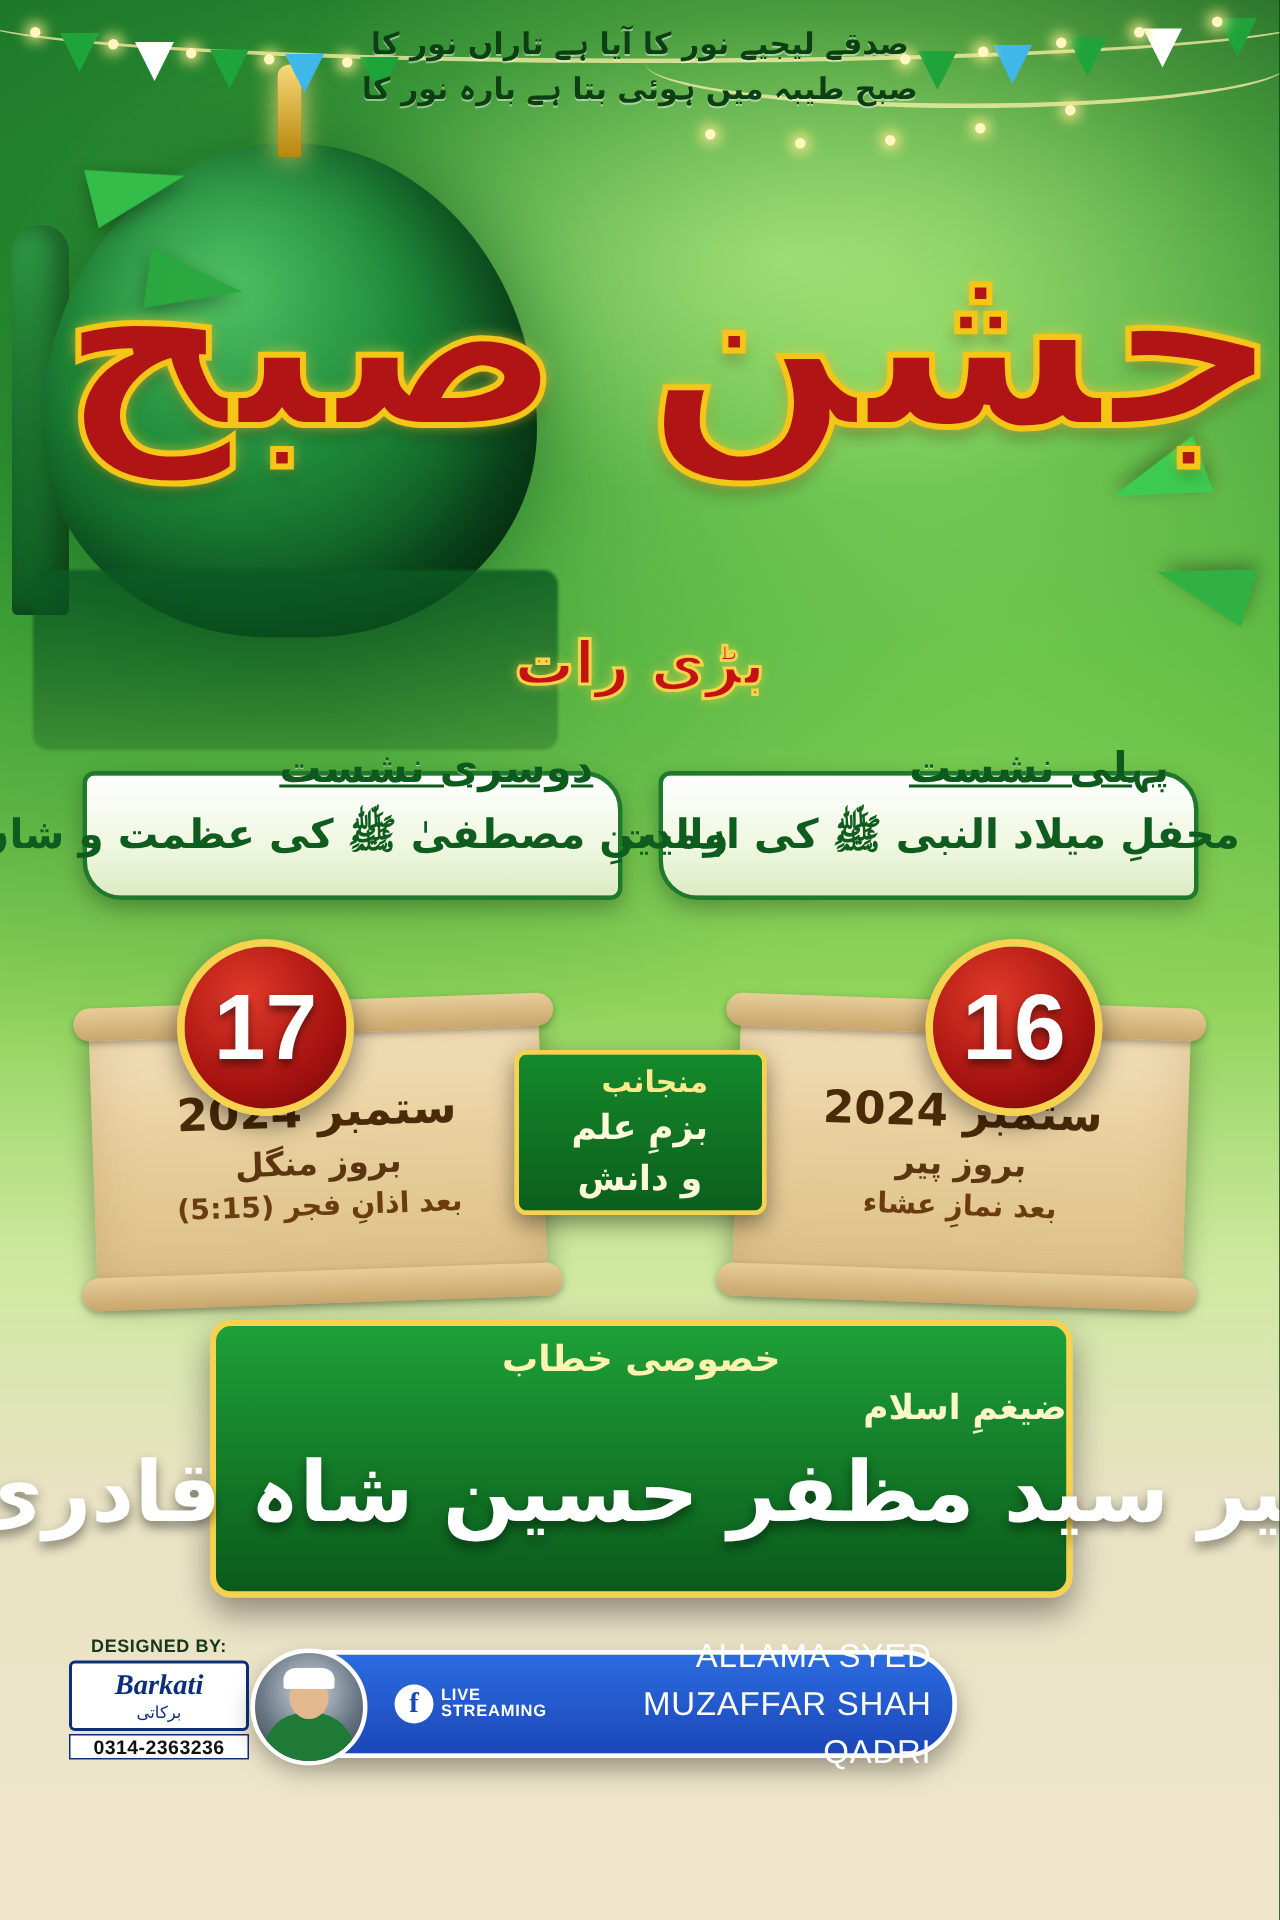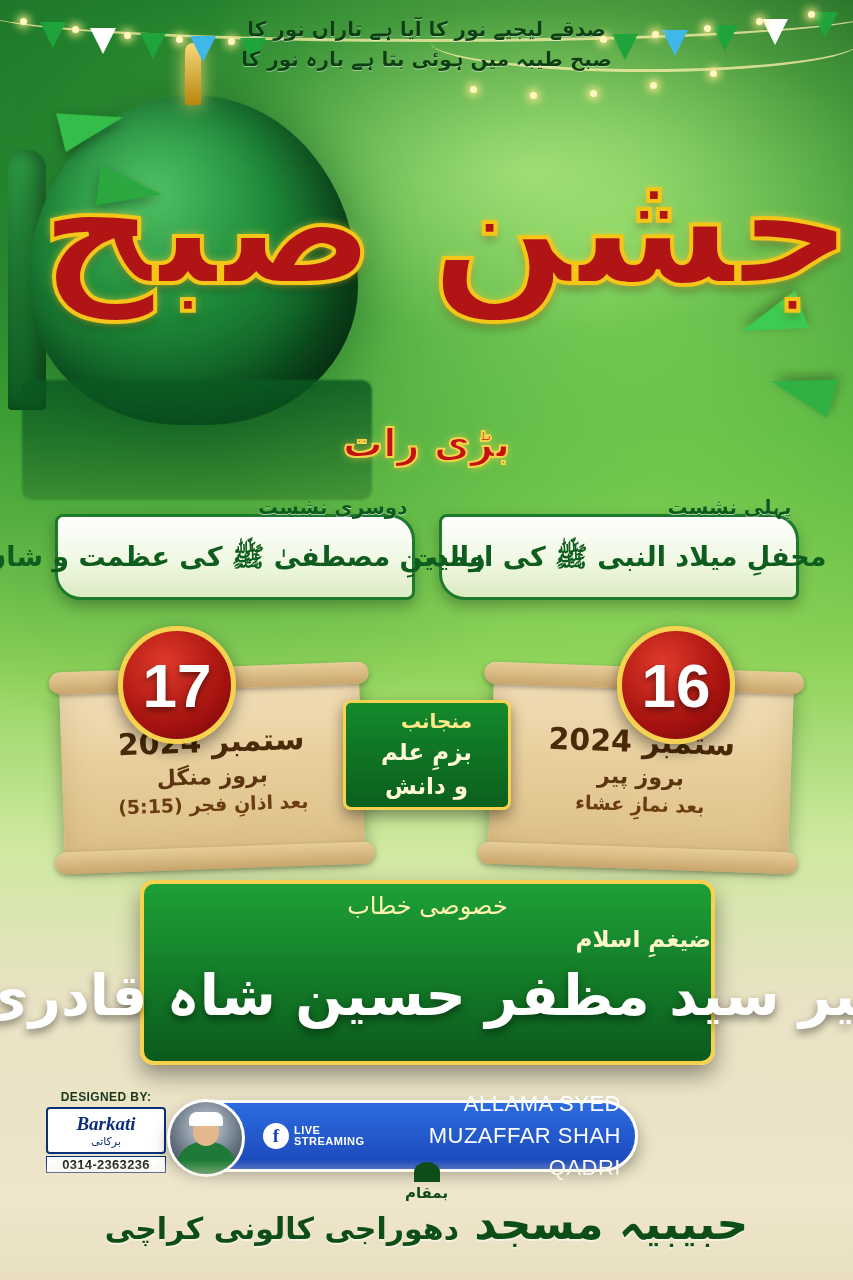--- a/index.html
+++ b/index.html
@@ -140,23 +140,24 @@
     position: relative;
     width: 360px; height: 86px;
     margin-top: 24px;
     background: linear-gradient(180deg, #ffffff, #eef7df 60%, #dcebc3);
     border: 3px solid #1d7a2c;
     border-radius: 8px 26px 8px 26px;
     box-shadow: 0 6px 14px rgba(0,0,0,0.28);
     display: flex; align-items: center; justify-content: center;
   }
   .session-label {
-    position: absolute; top: -22px; right: 4px;
-    color: #0d5a1d; font-size: 20px; font-weight: bold;
+    position: absolute; top: -22px; right: 16px;
+    color: #0d5a1d; font-size: 28px; font-weight: bold;
     text-shadow: 0 1px 0 rgba(255,255,255,0.6);
+    text-decoration: underline;
   }
   .session-text {
     color: #0f5d1e; font-size: 27px; font-weight: bold; line-height: 34px;
   }
 
   
   .dates {
     position: absolute; top: 640px; left: 0; width: 853px; height: 230px;
     z-index: 9;
   }
@@ -221,21 +222,21 @@
     position: absolute; left: 140px; top: 880px;
     width: 575px; height: 185px;
     background: linear-gradient(180deg, #1ea038 0%, #137a27 55%, #0b5a1c 100%);
     border: 4px solid #f6d24e;
     border-radius: 14px;
     box-shadow: 0 10px 22px rgba(0,0,0,0.4);
     z-index: 9;
     display: flex; flex-direction: column; align-items: center; justify-content: center;
   }
   .speaker .khitab {
-    color: #fff3b0; font-size: 24px; font-weight: normal;
+    color: #fff3b0; font-size: 24px; font-weight: bold;
     position: absolute; top: 8px; left: 0; width: 100%; text-align: center;
   }
   .speaker .zeegham {
     color: #fdf6c8; font-size: 23px; font-weight: bold;
     position: absolute; top: 42px; left: 0; width: 100%; 
   }
   .speaker .name {
     margin-top: 46px;
     color: #ffffff; font-size: 56px; font-weight: bold; line-height: 70px;
     text-shadow: 0 4px 8px rgba(0,0,0,0.45);
@@ -441,24 +442,14 @@
     <div>
       <div class="livetxt">LIVE</div>
       <div class="livetxt">STREAMING</div>
     </div>
     <div class="speakername">
       <div>ALLAMA SYED</div>
       <div>MUZAFFAR SHAH QADRI</div>
     </div>
   </div>
 
-  <div class="bottom">
-    <div class="crest urdu">
-      <div class="dome-icon"></div>
-      <span>بمقام</span>
-    </div>
-    <div class="mosque urdu">
-      <span>حبیبیہ مسجد</span>
-      <span style="font-size:30px;">دھوراجی کالونی کراچی</span>
-    </div>
-  </div>
 
 </div>
 
 </body></html>

